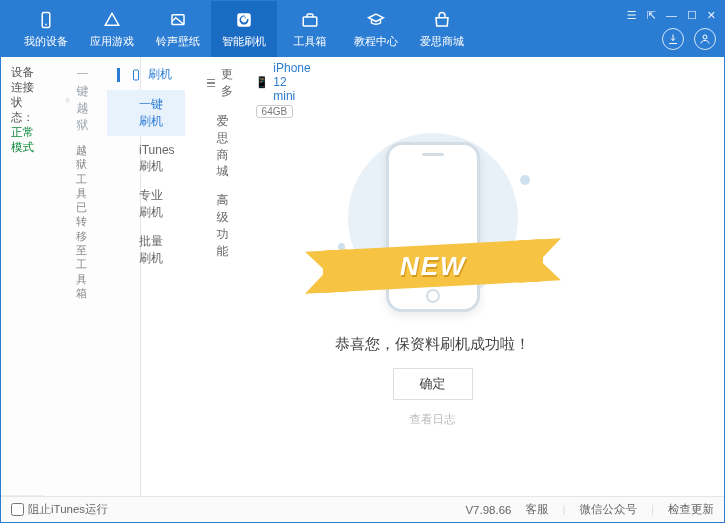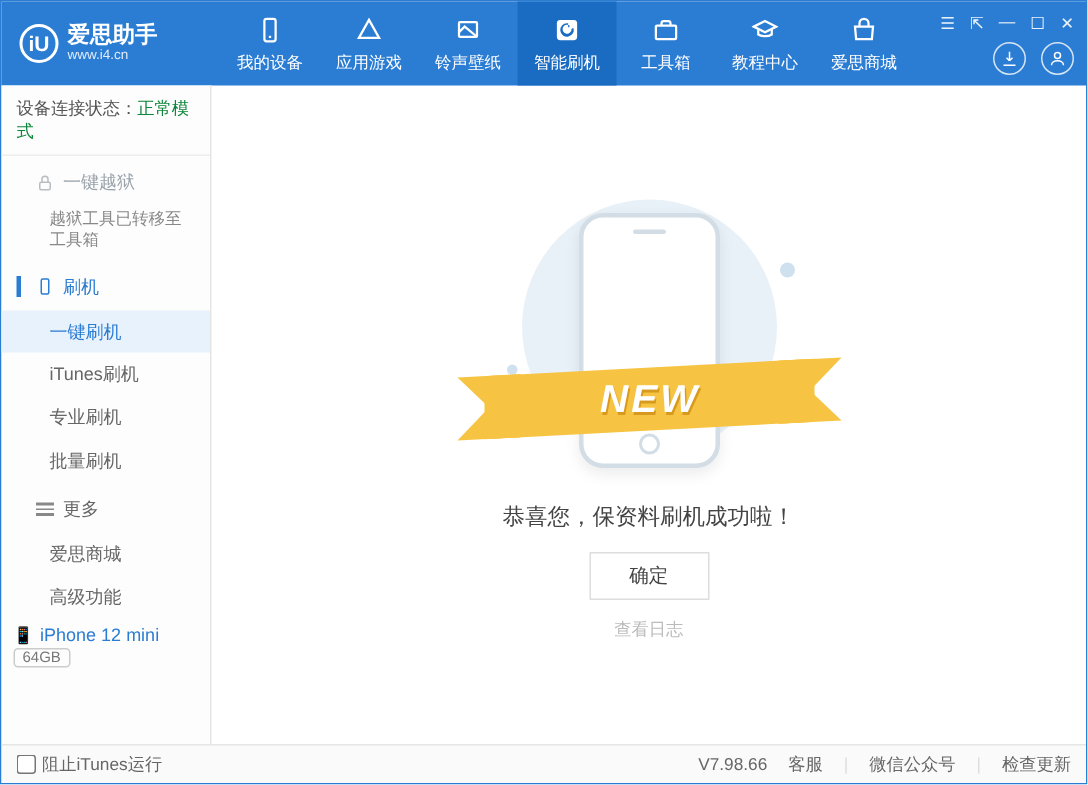--- a/index.html
+++ b/index.html
@@ -20,21 +20,21 @@
 .header-right { margin-left: auto; display: flex; flex-direction: column; align-items: flex-end; gap: 6px; }
 .win-controls { display: flex; gap: 10px; font-size: 11px; opacity: .9; }
 .win-controls span { cursor: pointer; }
 .user-icons { display: flex; gap: 10px; }
 .circle-btn { width: 22px; height: 22px; border:1.5px solid rgba(255,255,255,.8); border-radius:50%; display:flex; align-items:center; justify-content:center; cursor:pointer; }
 
 
 .body { flex: 1; display: flex; min-height: 0; }
 
 
-.sidebar { width: 140px; border-right: 1px solid #e5e5e5; display:flex; flex-direction:column; background:#fdfdfd; }
+.sidebar { width: 140px; border-right: 1px solid #e5e5e5; display:flex; background:#fdfdfd; }
 .conn-status { padding: 8px 10px; font-size: 11.5px; color:#555; border-bottom:1px solid #eee; }
 .conn-status .mode { color: #0c863a; }
 .side-section { padding-top: 2px; }
 .side-head { display:flex; align-items:center; gap:6px; padding: 7px 10px; color:#2b7cd3; font-size:12px; }
 .side-head.gray { color:#9aa3ab; }
 .side-head .bar { width:3px; height:14px; background:#2b7cd3; margin-right:4px; }
 .side-head.gray .bar { background:transparent; }
 .side-item { padding: 6px 10px 6px 32px; color:#666; cursor:pointer; font-size:12px; line-height:1.4; }
 .side-item.active { background:#e8f2fc; color:#2b7cd3; }
 .locknote { font-size:11px; color:#888; padding: 2px 10px 6px 32px; line-height:1.3; }
@@ -77,27 +77,20 @@
 .footer .flink.sep::after { content:"|"; margin-left:14px; color:#ddd; }
 .footer input { accent-color:#2b7cd3; }
 svg { display:block; }
 </style>
 </head>
 <body>
 
 <div class="window">
 
   <div class="header">
-    <div class="brand">
-      <div class="brand-logo">iU</div>
-      <div class="brand-text">
-        <div class="brand-title">爱思助手</div>
-        <div class="brand-url">www.i4.cn</div>
-      </div>
-    </div>
     <div class="nav-tabs">
       <div class="nav-tab">
         <span class="ico">
             <svg width="18" height="18" viewBox="0 0 24 24" fill="none" stroke="#fff" stroke-width="2">
               <rect x="7" y="2" width="10" height="20" rx="2"></rect>
               <line x1="11" y1="18" x2="13" y2="18"></line>
             </svg>
           </span>
         <span>我的设备</span>
       </div>

